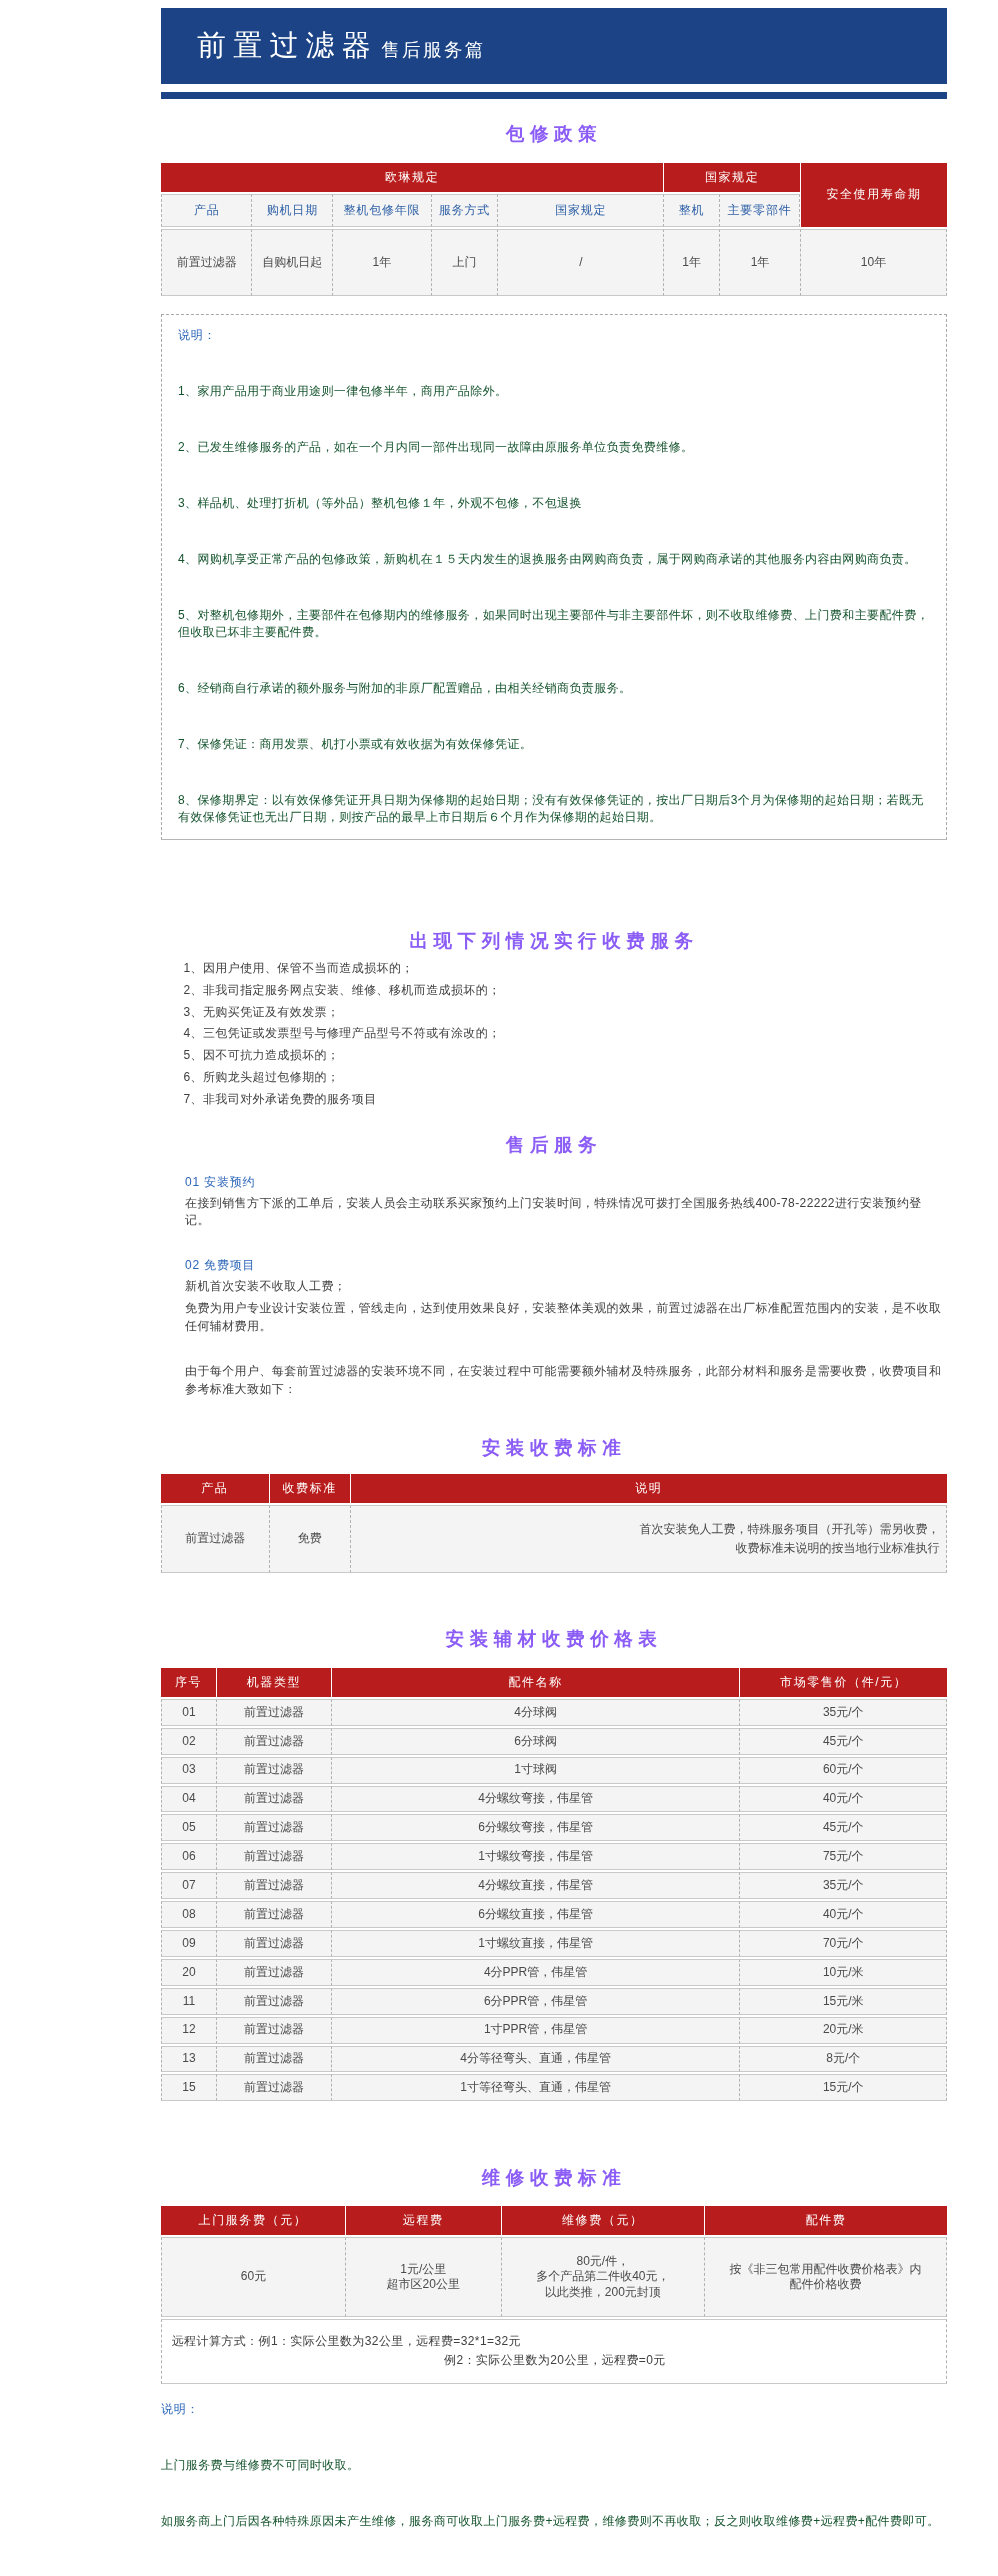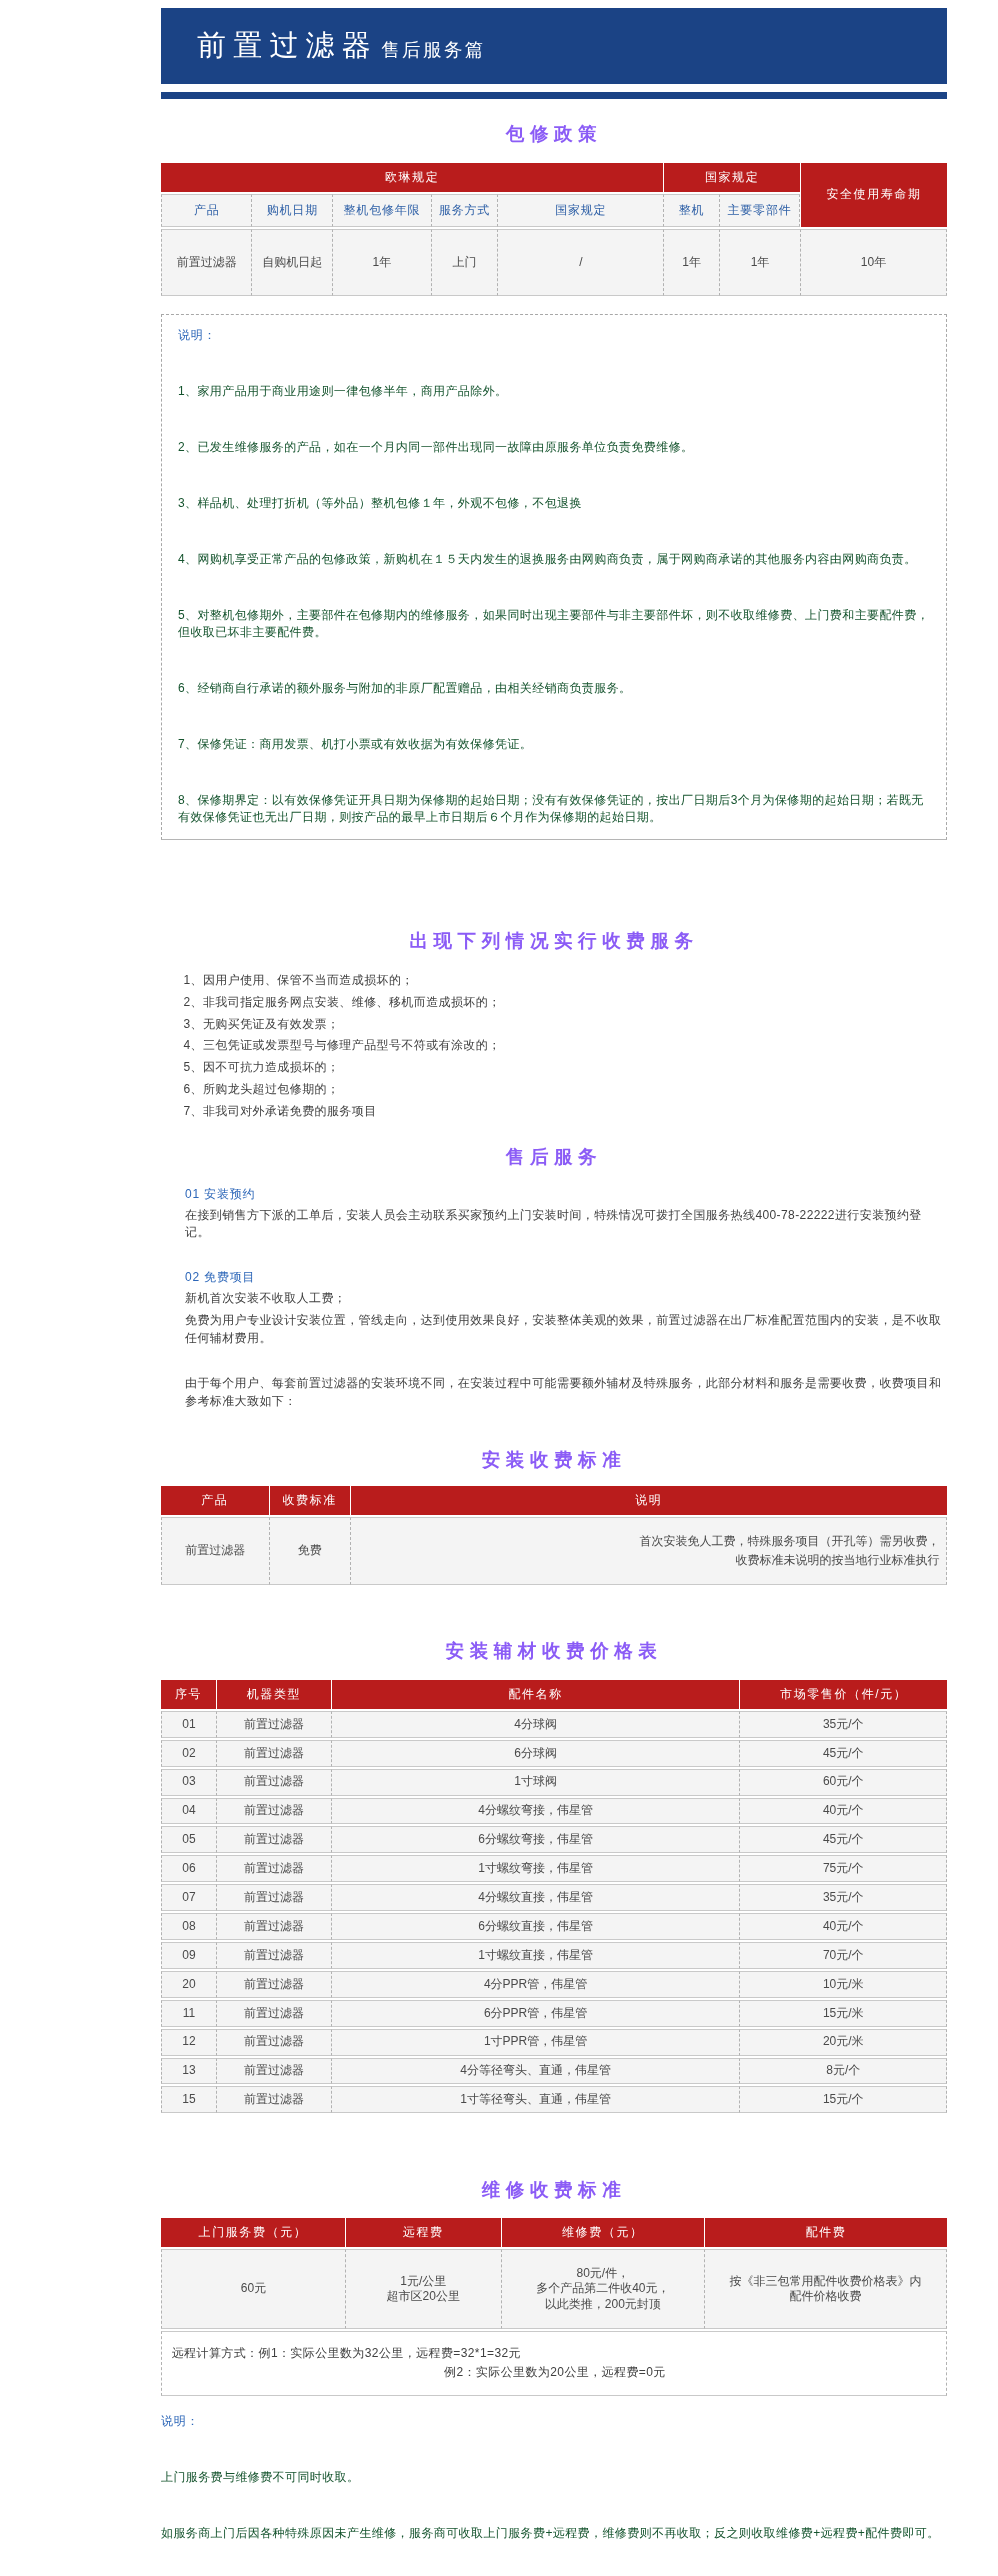--- a/index.html
+++ b/index.html
@@ -47,21 +47,21 @@
 
   
   .notes-box {
     margin-top:16px; border:0.8px dashed #a8a8a8; border-bottom:0.8px solid #b5b5b5;
     padding:11.3px 16px 9.7px 16px; box-sizing:border-box;
   }
   .notes-label { color:#2c66b8; font-size:12px; line-height:17px; margin-bottom:4px; letter-spacing:0.8px; }
   .note-line { font-size:12px; line-height:17px; margin-bottom:4px; letter-spacing:0.4px; color:#14532d;margin-top:39px; }
 
   
-  .charged-list { margin-top:20px; padding-left:22.5px; }
+  .charged-list { margin-top:8px; padding-left:22.5px; }
   .charged-item { font-size:12px; line-height:17.7px; margin-bottom:4px; letter-spacing:0.4px; color:#404040; }
 
   
   .subsection { padding-left:24px; }
   .sub-label { color:#2c66b8; font-size:12px; line-height:16px; letter-spacing:0.8px; }
   .sub-p { font-size:12px; line-height:17.7px; letter-spacing:0.4px; color:#404040; margin-top:4.8px; width:757px; }
 
   
   .repair-row td { height:69px; line-height:17.7px; }
   .calc-cell {

